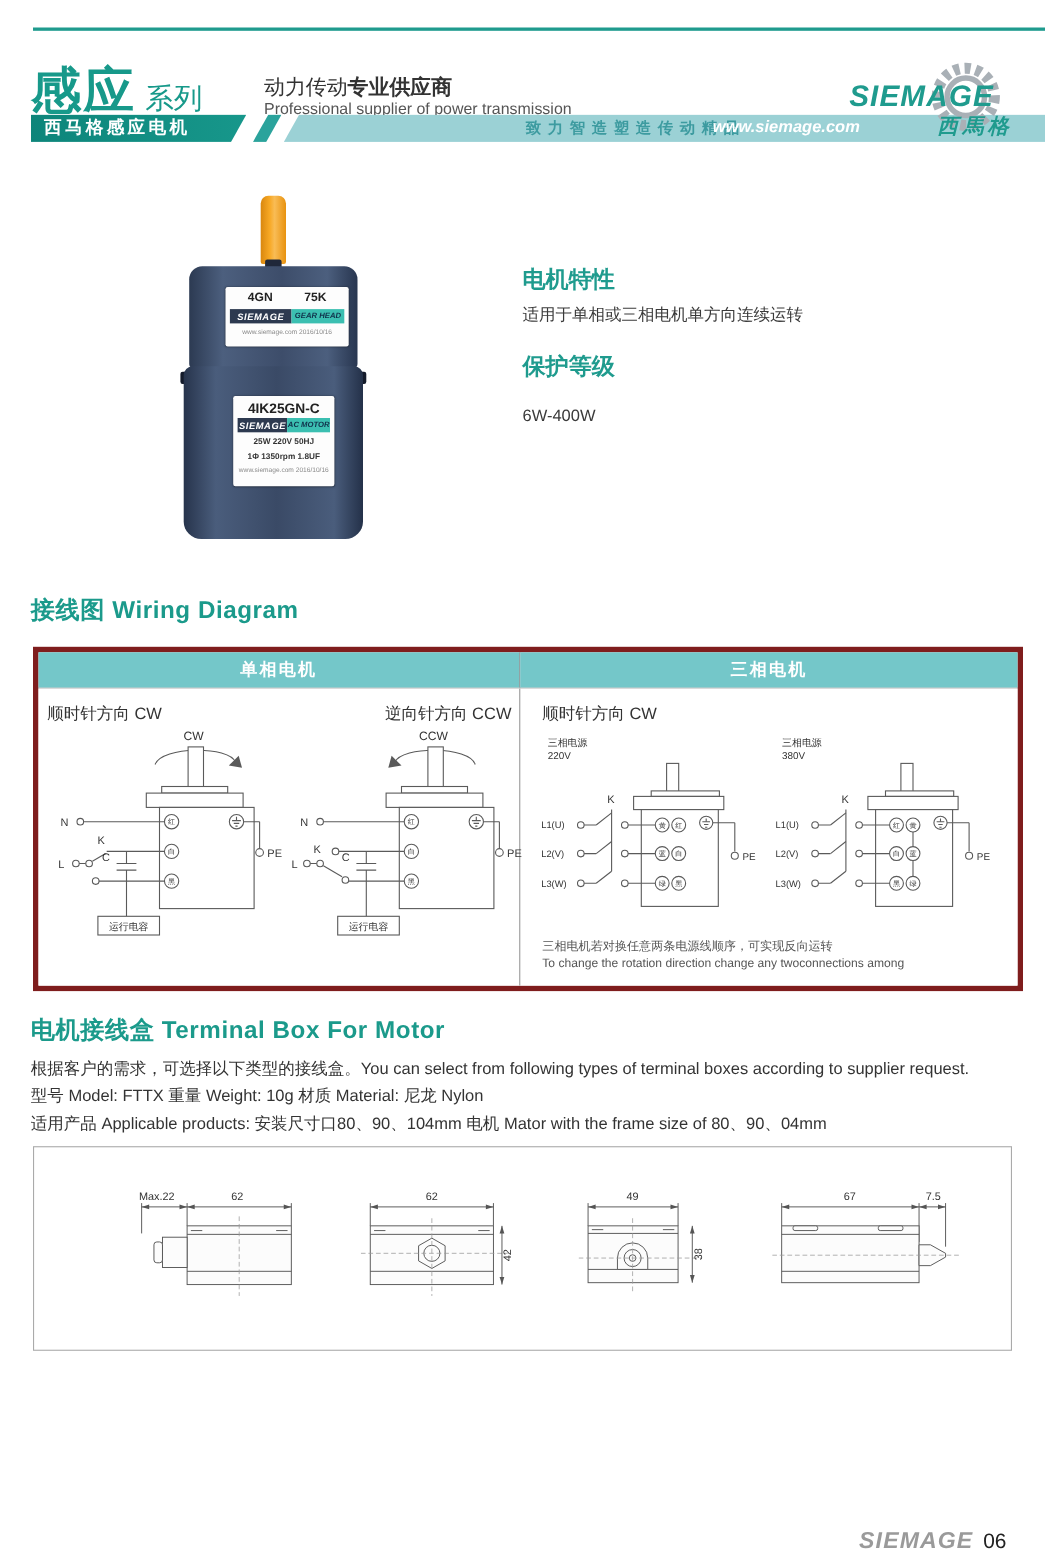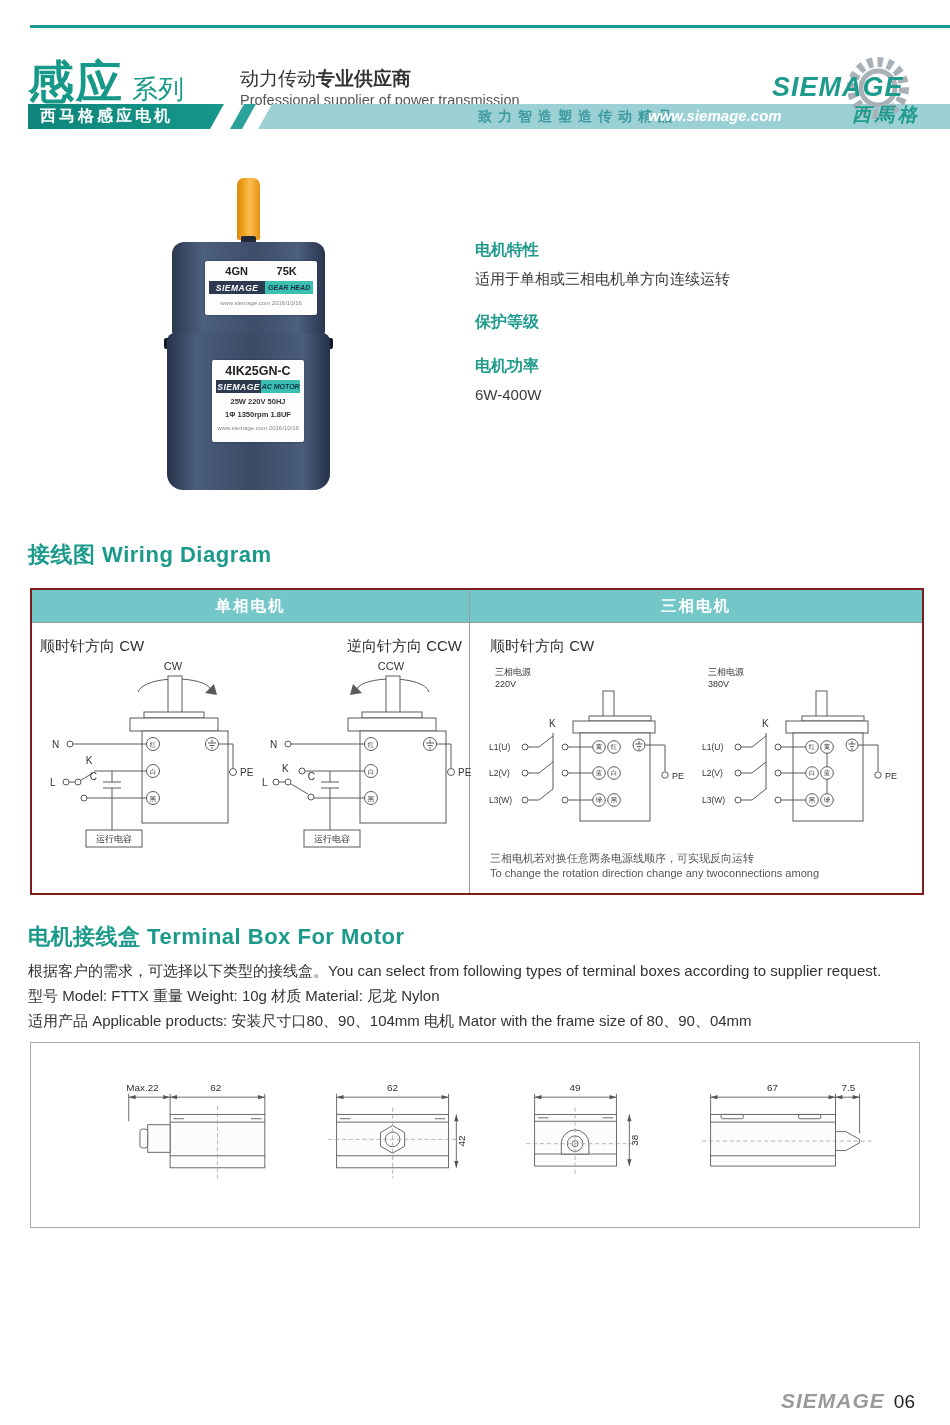--- a/index.html
+++ b/index.html
@@ -53,28 +53,28 @@
          width:54%;display:flex;align-items:center;justify-content:center;letter-spacing:.5px;}
   .brand-right{background:#3bbfb1;color:#10304a;font-style:italic;font-weight:bold;font-size:7px;
          width:46%;display:flex;align-items:center;justify-content:center;}
   .tiny-web{font-size:6px;color:#888;text-align:center;margin-top:6px;}
   .mo-model{font-weight:bold;font-size:12.5px;color:#222;text-align:center;padding-top:4px;}
   .mo-spec{font-size:7.5px;color:#333;text-align:center;margin-top:4px;font-weight:bold;}
 
   
   .features{position:absolute;left:475px;top:240px;width:420px;}
   .feat{margin-bottom:23px;}
-  .feat-t{color:#1f9b8e;font-weight:bold;font-size:16px;margin-bottom:9px;}
+  .feat-t{color:#1f9b8e;font-weight:bold;font-size:21px;margin-bottom:9px;}
   .feat-x{color:#3a3a3a;font-size:15px;}
 
   
   .sec-h{position:absolute;color:#1b9a8b;font-weight:bold;font-size:22px;letter-spacing:.5px;}
 
   
-  .wtable{position:absolute;left:30px;top:588px;width:890px;border:2px solid #7f1d1d;}
+  .wtable{position:absolute;left:30px;top:588px;width:890px;border:5px solid #7f1d1d;}
   .whead{display:flex;height:32px;border-bottom:1px solid #9a9a9a;}
   .wcell{background:#74c7c9;color:#fff;font-weight:bold;font-size:15.5px;letter-spacing:2px;
          display:flex;align-items:center;justify-content:center;}
   .wcell.c1{width:437px;border-right:1px solid #9a9a9a;}
   .wcell.c2{flex:1;}
   .wbody{position:relative;height:270px;background:#fff;}
   .vdiv{position:absolute;left:437px;top:0;bottom:0;width:1px;background:#9a9a9a;}
   .diag-title{font-size:15px;color:#333;margin-bottom:2px;}
   .d-cw{position:absolute;left:8px;top:14px;width:220px;}
   .d-ccw{position:absolute;left:226px;top:14px;width:220px;text-align:left;}
@@ -165,21 +165,20 @@
 
   <div class="features">
     <div class="feat">
       <div class="feat-t">电机特性</div>
       <div class="feat-x">适用于单相或三相电机单方向连续运转</div>
     </div>
     <div class="feat">
       <div class="feat-t">保护等级</div>
     </div>
     <div class="feat">
-      <div class="feat-t">电机功率</div>
       <div class="feat-x">6W-400W</div>
     </div>
   </div>
 
   <div class="sec-h" style="left:28px;top:540px;">接线图 Wiring Diagram</div>
 
   <div class="wtable">
     <div class="whead">
       <div class="wcell c1">单相电机</div>
       <div class="wcell c2">三相电机</div>

